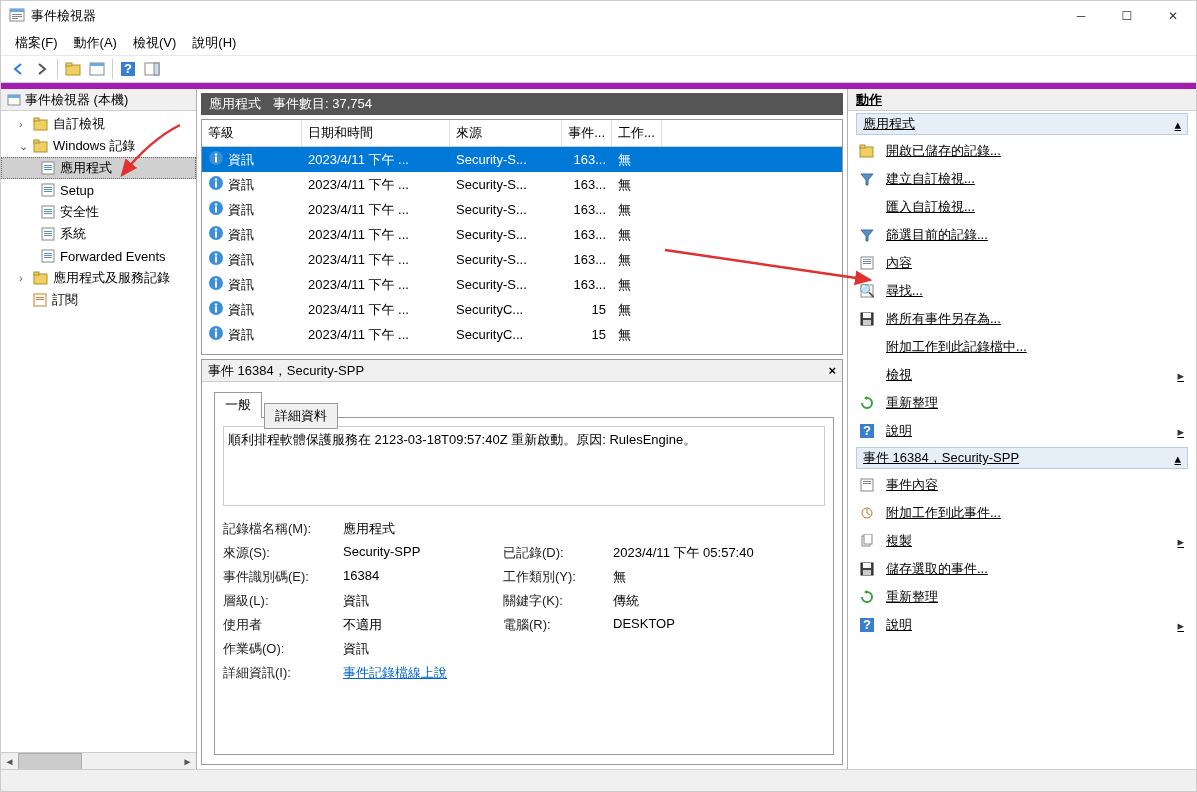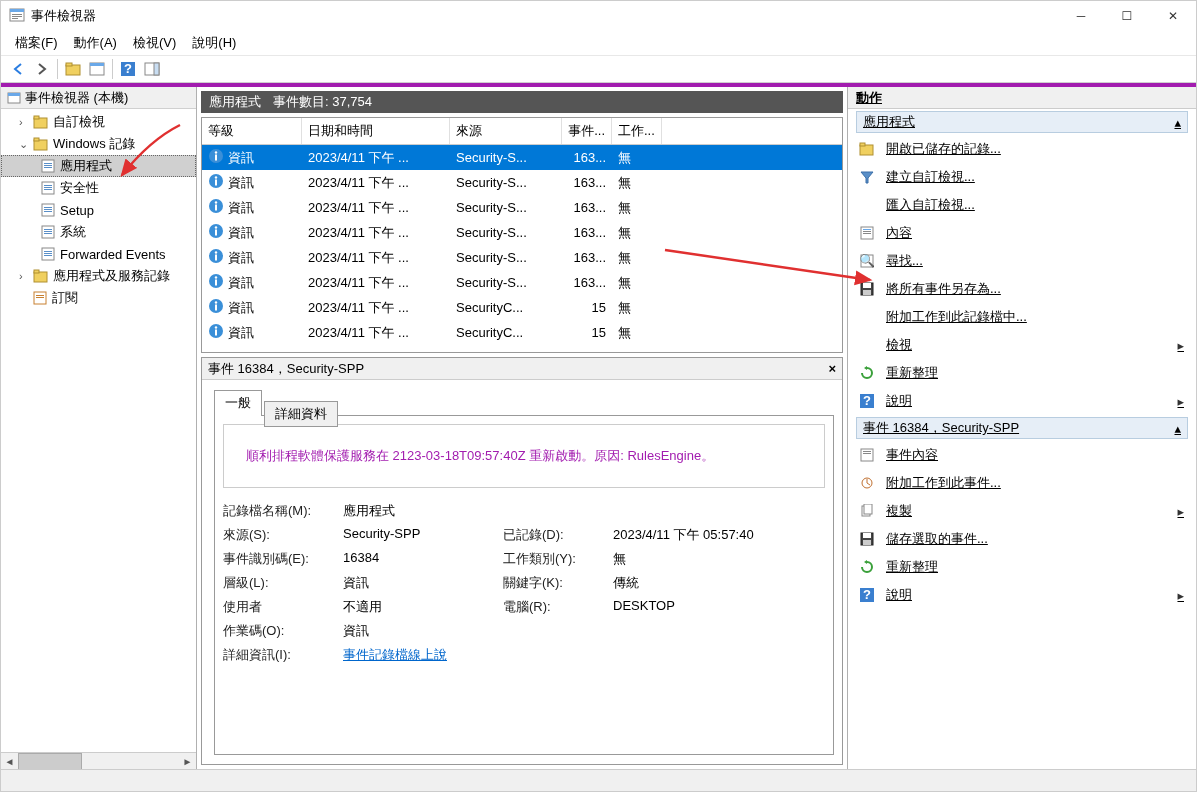--- a/index.html
+++ b/index.html
@@ -11,21 +11,21 @@
 .titlebar .win-controls { display: flex; }
 .titlebar .win-btn { width: 46px; height: 30px; display: flex; align-items: center; justify-content: center; font-size: 12px; color: #333; }
 
 .menubar { height: 24px; display: flex; align-items: center; padding: 0 8px; gap: 4px; }
 .menubar .menu-item { padding: 2px 6px; }
 
 .toolbar { height: 28px; display: flex; align-items: center; padding: 0 6px; gap: 2px; border-top: 1px solid #e8e8e8; border-bottom: 1px solid #d0d0d0; }
 .toolbar .tb-btn { width: 22px; height: 22px; display: flex; align-items: center; justify-content: center; border: 1px solid transparent; }
 .toolbar .tb-sep { width: 1px; height: 20px; background: #ccc; margin: 0 2px; }
 
-.main-area { flex: 1; display: flex; border-top: 4px solid #a21caf; overflow: hidden; }
+.main-area { flex: 1; display: flex; border-top: 6px solid #a21caf; overflow: hidden; }
 
 .left-panel { width: 196px; border-right: 1px solid #b0b0b0; display: flex; flex-direction: column; overflow: hidden; }
 .left-panel .header { background: #f0f0f0; border-bottom: 1px solid #d0d0d0; height: 22px; display: flex; align-items: center; padding-left: 6px; }
 .tree { flex: 1; overflow: hidden; padding: 2px 0; }
 .tree-item { display: flex; align-items: center; height: 22px; padding-left: 4px; white-space: nowrap; }
 .tree-item.indent-1 { padding-left: 18px; }
 .tree-item.indent-2 { padding-left: 40px; }
 .tree-item .exp { width: 14px; color: #555; font-size: 11px; }
 .tree-item .icon { margin-right: 4px; display: inline-flex; }
 .tree-item.selected { background: #d0d0d0; border: 1px dotted #666; padding-left: 39px; }
@@ -45,21 +45,21 @@
 .col-source { width: 112px; }
 .col-id { width: 50px; text-align: right; }
 .col-task { width: 50px; }
 
 .detail-panel { border: 1px solid #999; flex: 1; display: flex; flex-direction: column; overflow: hidden; }
 .detail-header { height: 22px; background: #f0f0f0; border-bottom: 1px solid #ccc; display: flex; align-items: center; justify-content: space-between; padding: 0 6px; font-family: "MS Gothic", monospace; }
 .detail-tabs { display: flex; margin: 10px 8px 0 12px; }
 .detail-tab { padding: 3px 10px; border: 1px solid #999; border-bottom: none; background: #fff; margin-right: 2px; position: relative; z-index: 2; }
 .detail-tab.inactive { background: #f0f0f0; border-bottom: 1px solid #999; top: 11px; z-index: 1; }
 .detail-content { border: 1px solid #999; margin: 0 8px 8px 12px; flex: 1; padding: 8px; overflow: hidden; position: relative; top: -1px; background: #fff; }
-.detail-desc { border: 1px solid #ccc; height: 64px; padding: 22px; background: #fff; color: #a21caf; margin-bottom: 14px; }
+.detail-desc { border: 1px solid #ccc; height: 80px; padding: 4px; background: #fff; color: #000000; margin-bottom: 14px; }
 .detail-grid { display: grid; grid-template-columns: 120px 160px 110px 1fr; row-gap: 6px; }
 .detail-grid .lbl { color: #222; }
 .detail-grid .link { color: #0066cc; text-decoration: underline; }
 
 .right-panel { width: 348px; display: flex; flex-direction: column; overflow: hidden; text-decoration: underline; }
 .right-header { height: 22px; background: #f0f0f0; border-bottom: 1px solid #ccc; display: flex; align-items: center; padding-left: 8px; font-weight: bold; }
 .action-group-header { background: #e6eef7; border: 1px solid #b8cde0; height: 22px; display: flex; align-items: center; justify-content: space-between; padding: 0 6px; margin: 2px 4px; }
 .actions-body { flex: 1; overflow: auto; padding: 0 4px 4px 4px; }
 .action-item { display: flex; align-items: center; height: 28px; padding-left: 6px; gap: 10px; }
 .action-item .aicon { width: 18px; display: flex; justify-content: center; }
@@ -189,32 +189,32 @@
         </div>
       <div class="tree-item indent-2">
           <span class="icon">
             <svg class="icon-log">
               <rect x="1" y="1" width="12" height="12" fill="#fff" stroke="#888"></rect>
               <rect x="3" y="4" width="8" height="1" fill="#5a8fc8"></rect>
               <rect x="3" y="6" width="8" height="1" fill="#5a8fc8"></rect>
               <rect x="3" y="8" width="8" height="1" fill="#5a8fc8"></rect>
             </svg>
           </span>
-          <span>安全性</span>
+          <span>Setup</span>
         </div>
       <div class="tree-item indent-2">
           <span class="icon">
             <svg class="icon-log">
               <rect x="1" y="1" width="12" height="12" fill="#fff" stroke="#888"></rect>
               <rect x="3" y="4" width="8" height="1" fill="#5a8fc8"></rect>
               <rect x="3" y="6" width="8" height="1" fill="#5a8fc8"></rect>
               <rect x="3" y="8" width="8" height="1" fill="#5a8fc8"></rect>
             </svg>
           </span>
-          <span>Setup</span>
+          <span>安全性</span>
         </div>
       <div class="tree-item indent-2">
           <span class="icon">
             <svg class="icon-log">
               <rect x="1" y="1" width="12" height="12" fill="#fff" stroke="#888"></rect>
               <rect x="3" y="4" width="8" height="1" fill="#5a8fc8"></rect>
               <rect x="3" y="6" width="8" height="1" fill="#5a8fc8"></rect>
               <rect x="3" y="8" width="8" height="1" fill="#5a8fc8"></rect>
             </svg>
           </span>
@@ -460,20 +460,28 @@
           </span>
           <span>建立自訂檢視...</span>
         </div>
       <div class="action-item">
           <span class="aicon"></span>
           <span>匯入自訂檢視...</span>
         </div>
       <div class="action-item">
           <span class="aicon">
             <svg width="14" height="14">
+              <path d="M1 2 L13 2 L8 8 L8 13 L6 13 L6 8 Z" fill="#5a8fc8" stroke="#3a6fa8"></path>
+            </svg>
+          </span>
+          <span>篩選目前的記錄...</span>
+        </div>
+      <div class="action-item">
+          <span class="aicon">
+            <svg width="14" height="14">
               <rect x="1" y="1" width="12" height="12" fill="#fff" stroke="#888"></rect>
               <rect x="3" y="3" width="8" height="1" fill="#6aa8e8"></rect>
               <rect x="3" y="5" width="8" height="1" fill="#888"></rect>
               <rect x="3" y="7" width="8" height="1" fill="#888"></rect>
             </svg>
           </span>
           <span>內容</span>
         </div>
       <div class="action-item">
           <span class="aicon">

